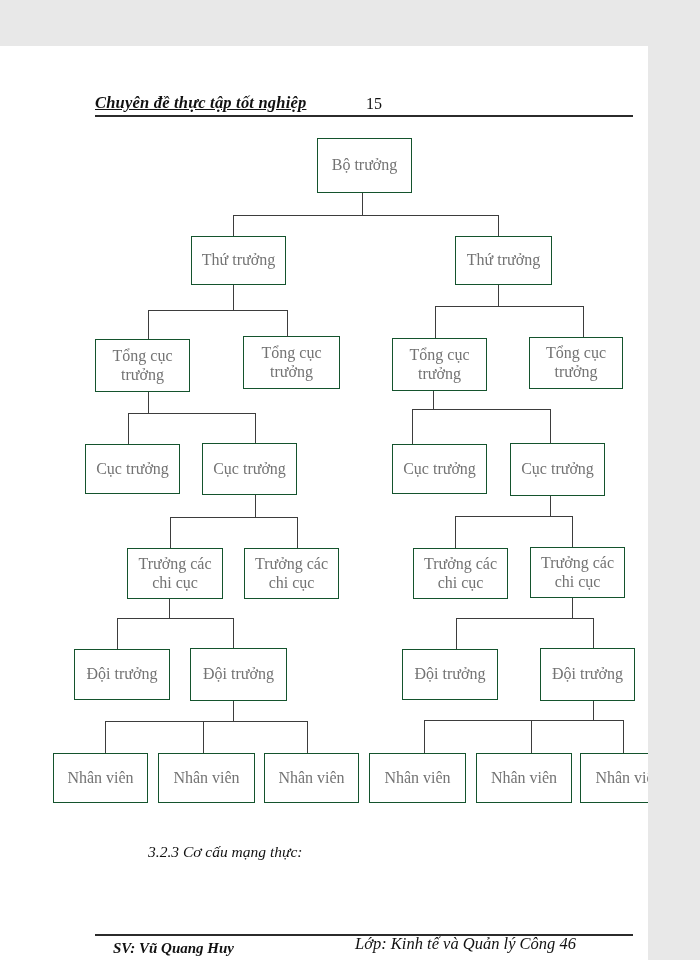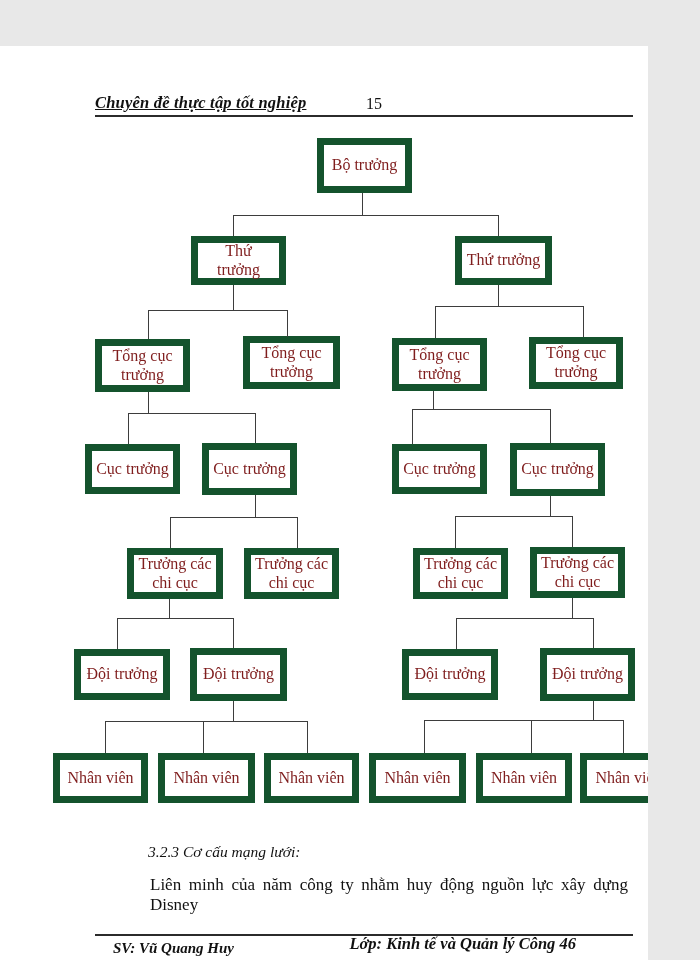--- a/index.html
+++ b/index.html
@@ -26,28 +26,28 @@
     text-align:center;
   }
   .header-rule{
     position:absolute;left:95px;top:69px;width:538px;height:2px;
     background:#2b2b2b;
   }
   
   .org-chart{position:absolute;left:0;top:0;width:700px;height:960px;}
   .org-box{
     position:absolute;
-    border:7px solid #14532d;
+    border:1px solid #14532d;
     background:#ffffff;
     display:flex;align-items:center;justify-content:center;
     text-align:center;
     font-size:16px;line-height:1.18;
     padding:1px 4px;
     box-sizing:border-box;
-    color:#7f1d1d;
+    color:#737373;
   }
   .org-line{
     position:absolute;
     background:#3d3d3d;
   }
   
   .section-heading{
     position:absolute;left:148px;top:797px;
     font-size:15.5px;font-style:italic;
     white-space:nowrap;
@@ -63,21 +63,21 @@
     position:absolute;left:95px;top:888px;width:538px;height:2px;
     background:#2b2b2b;
   }
   .footer-left{
     position:absolute;left:113px;top:894px;
     font-size:15px;font-weight:bold;font-style:italic;
     white-space:nowrap;
   }
   .footer-right{
     position:absolute;right:72px;top:888px;
-    font-size:16.5px;font-weight:bold;font-style:italic;
+    font-size:16.5px;font-weight:normal;font-style:italic;
     white-space:nowrap;
   }
 </style>
 </head>
 <body>
 
 <div class="page">
 
   <div class="header-title">Chuyên đề thực tập tốt nghiệp</div>
   <div class="header-page-number">15</div>
@@ -200,20 +200,19 @@
       <div class="org-line" style="left: 105px; top: 675px; width: 1px; height: 32px;"></div>
       <div class="org-line" style="left: 203px; top: 675px; width: 1px; height: 32px;"></div>
       <div class="org-line" style="left: 307px; top: 675px; width: 1px; height: 32px;"></div>
       <div class="org-line" style="left: 593px; top: 655px; width: 1px; height: 19px;"></div>
       <div class="org-line" style="left: 424px; top: 674px; width: 199px; height: 1px;"></div>
       <div class="org-line" style="left: 424px; top: 674px; width: 1px; height: 33px;"></div>
       <div class="org-line" style="left: 531px; top: 674px; width: 1px; height: 33px;"></div>
       <div class="org-line" style="left: 623px; top: 674px; width: 1px; height: 33px;"></div>
     </div>
 
-  <div class="section-heading">3.2.3 Cơ cấu mạng lưới:</div>
-  <div class="body-paragraph">Liên minh của năm công ty nhằm huy động nguồn lực xây dựng Disney</div>
+  <div class="section-heading">3.2.3 Cơ cấu mạng thực:</div>
 
   <div class="footer-rule"></div>
   <div class="footer-left">SV: Vũ Quang Huy</div>
   <div class="footer-right">Lớp: Kinh tế và Quản lý Công 46</div>
 
 </div>
 
 </body></html>

